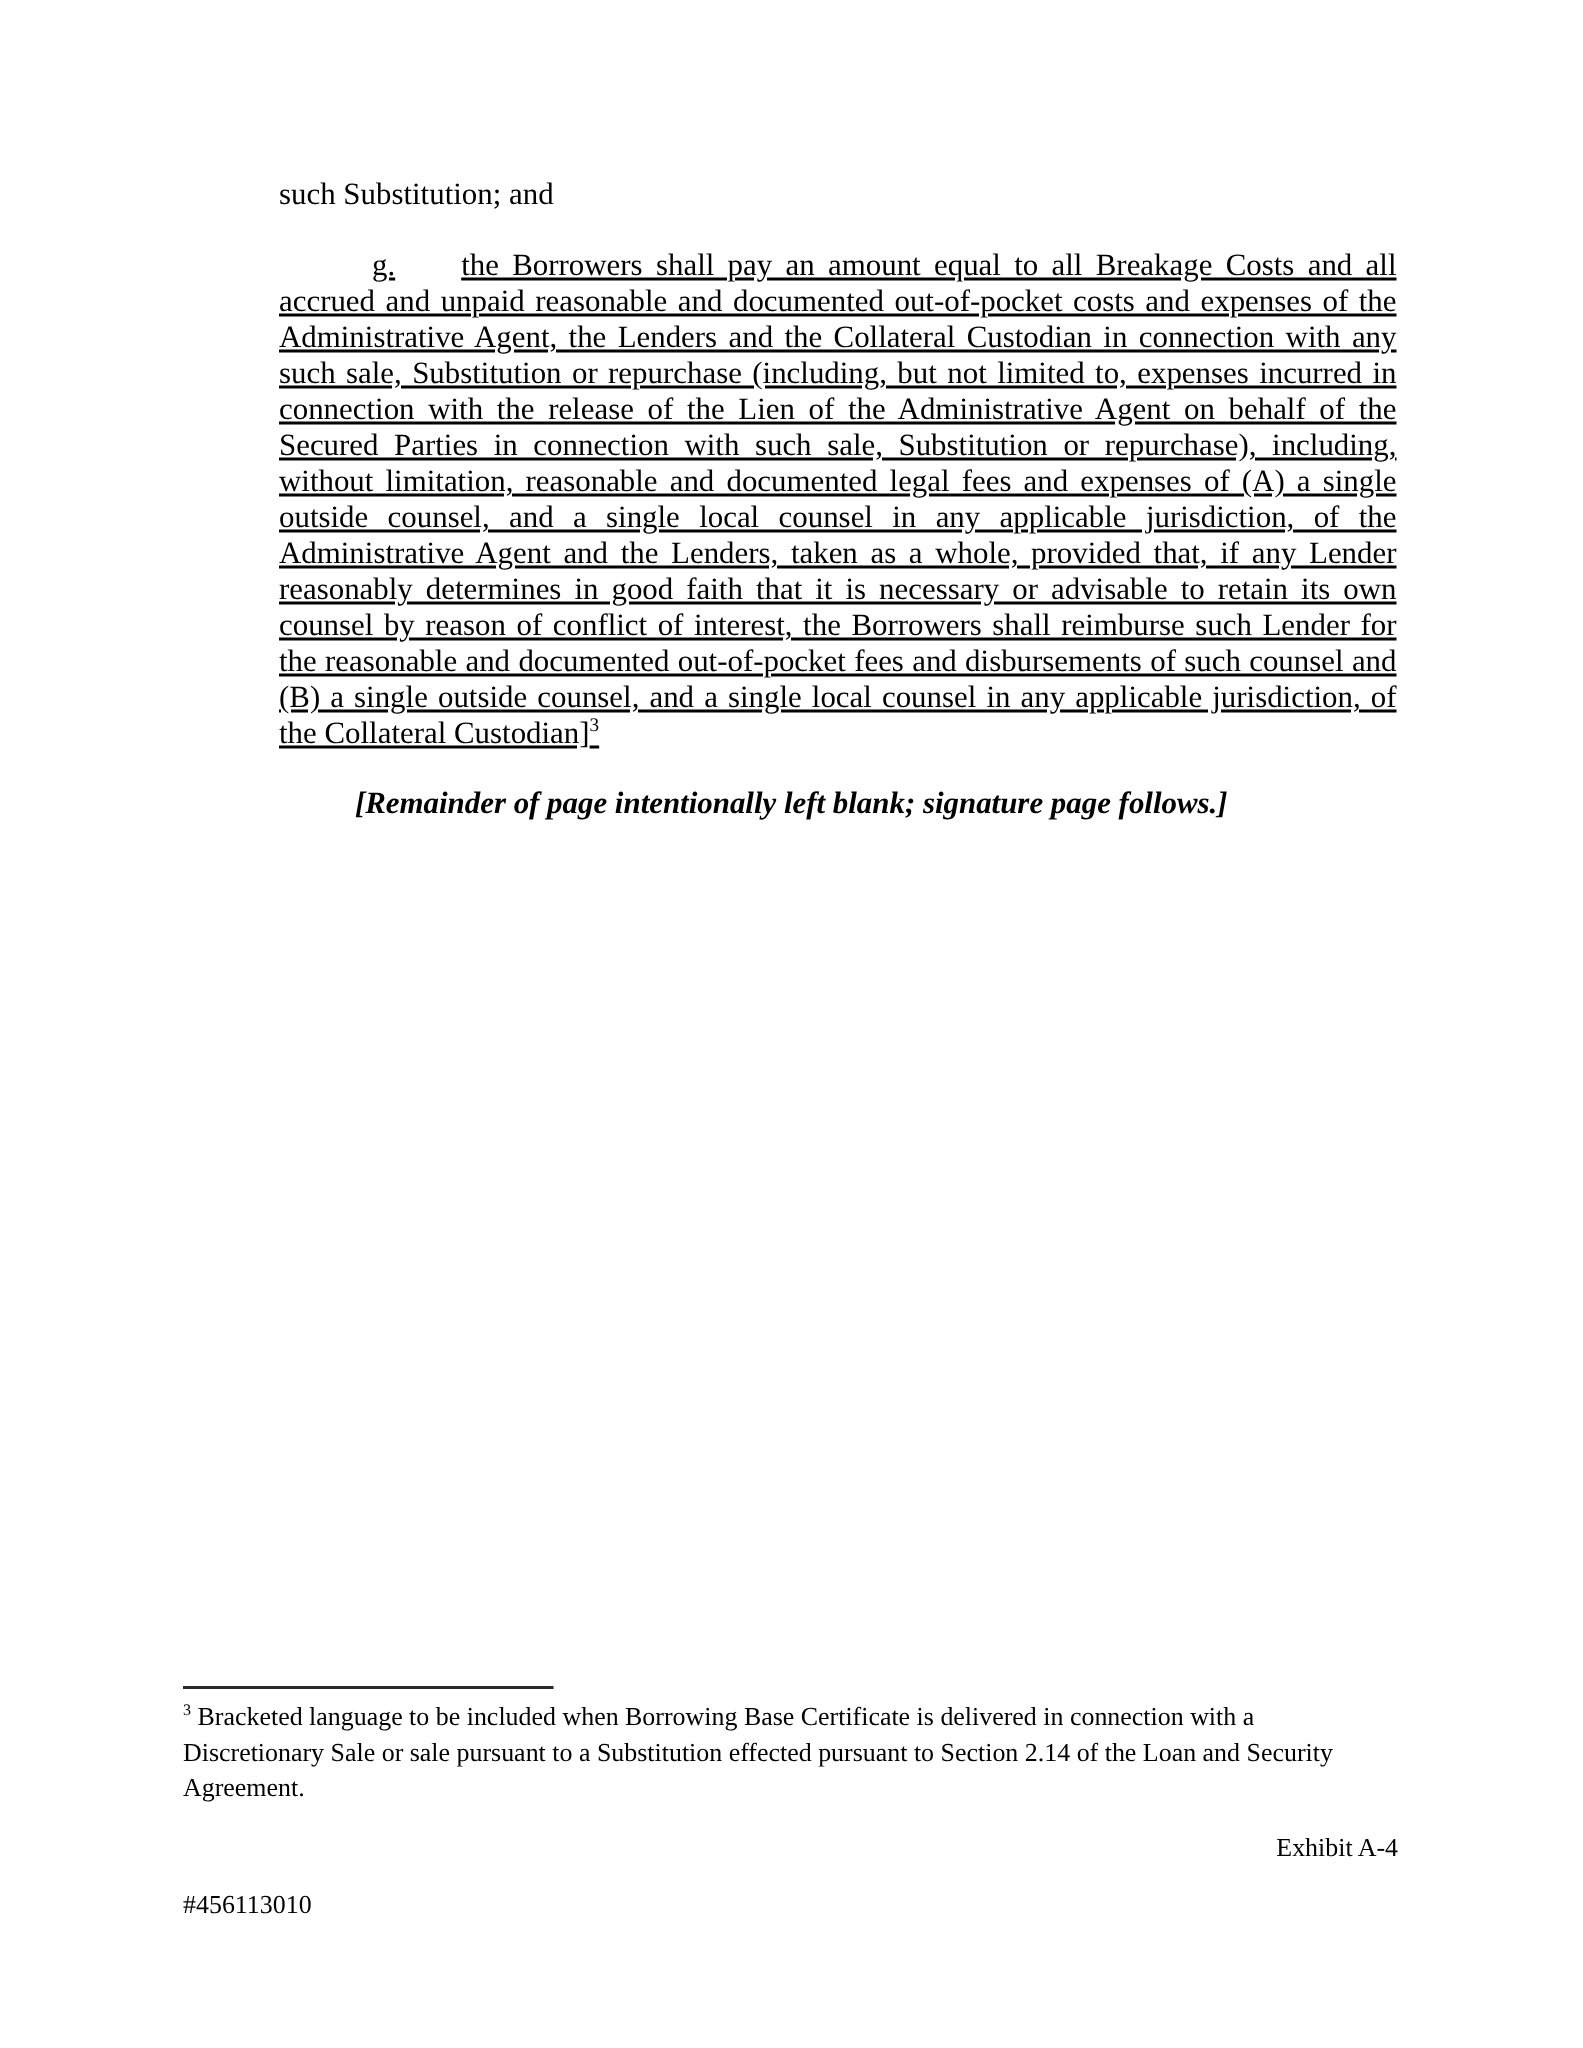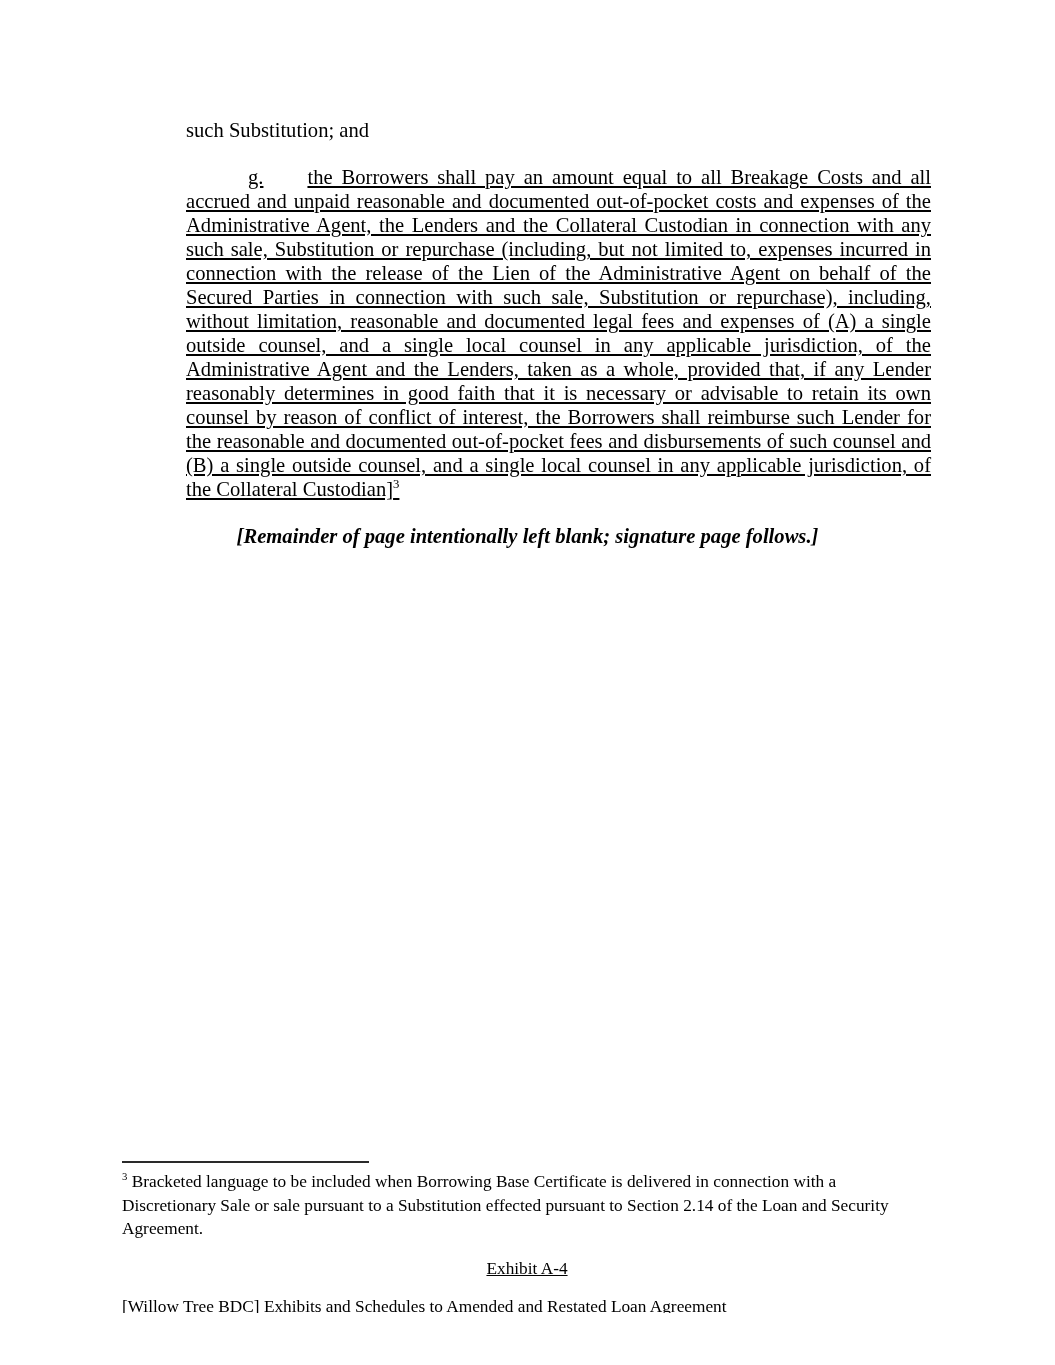--- a/index.html
+++ b/index.html
@@ -47,40 +47,39 @@
   .remainder {
     margin: 23px 0 0 0;
     text-align: center;
     font-style: italic;
     font-weight: bold;
   }
   
   .footnote-area {
     position: absolute;
     left: 122px;
-    top: 1161px;
+    top: 1124px;
     width: 810px;
     font-size: 17.3px;
     line-height: 23.5px;
   }
   .fn-rule {
     width: 247px;
     height: 0;
     border: none;
     border-top: 2px solid #2a2a2a;
     margin: 0 0 7px 0;
   }
   .fn-text {
     margin: 0;
     text-align: left;
   }
   .exhibit-line {
     margin: 16px 0 0 0;
-    text-align: center;
-    text-decoration: underline;
+    text-align: right;
   }
   .footer-lines {
     margin: 15px 0 0 0;
   }
   .footer-lines p {
     margin: 0;
   }
 </style>
 </head>
 <body>
@@ -99,19 +98,18 @@
 
   <div class="footnote-area">
 
     <hr class="fn-rule">
 
     <p class="fn-text"><sup>3</sup> <span>Bracketed language to be included when Borrowing Base Certificate is delivered in connection with a Discretionary Sale or sale pursuant to a Substitution effected pursuant to Section 2.14 of the Loan and Security Agreement.</span></p>
 
     <p class="exhibit-line">Exhibit A-4</p>
 
     <div class="footer-lines">
-      <p>[Willow Tree BDC] Exhibits and Schedules to Amended and Restated Loan Agreement</p>
       <p>#456113010</p>
     </div>
 
   </div>
 
 </div>
 
 </body></html>

